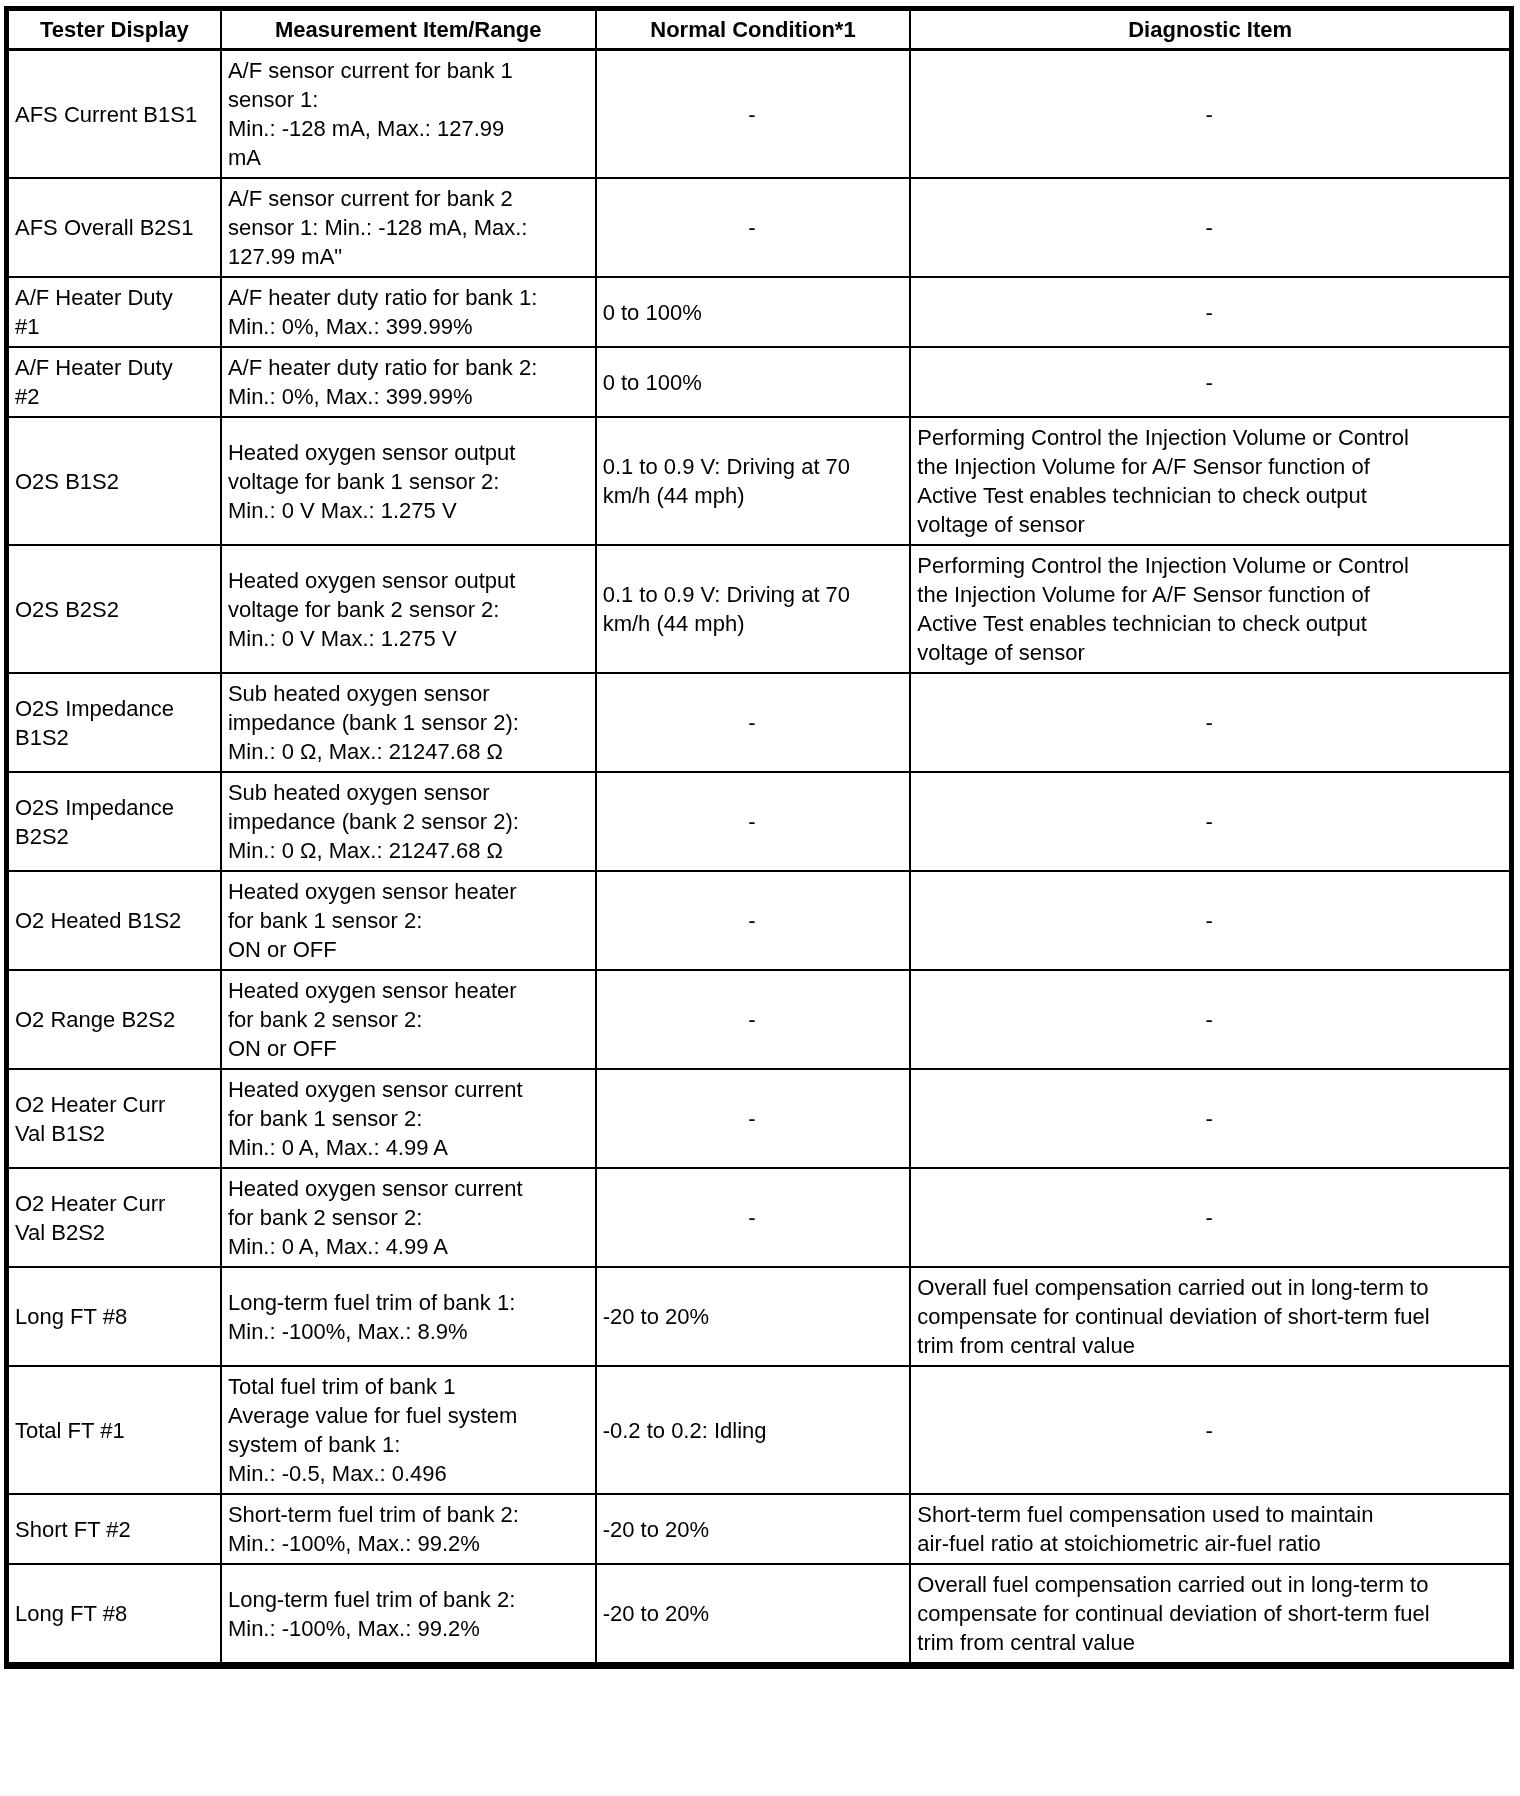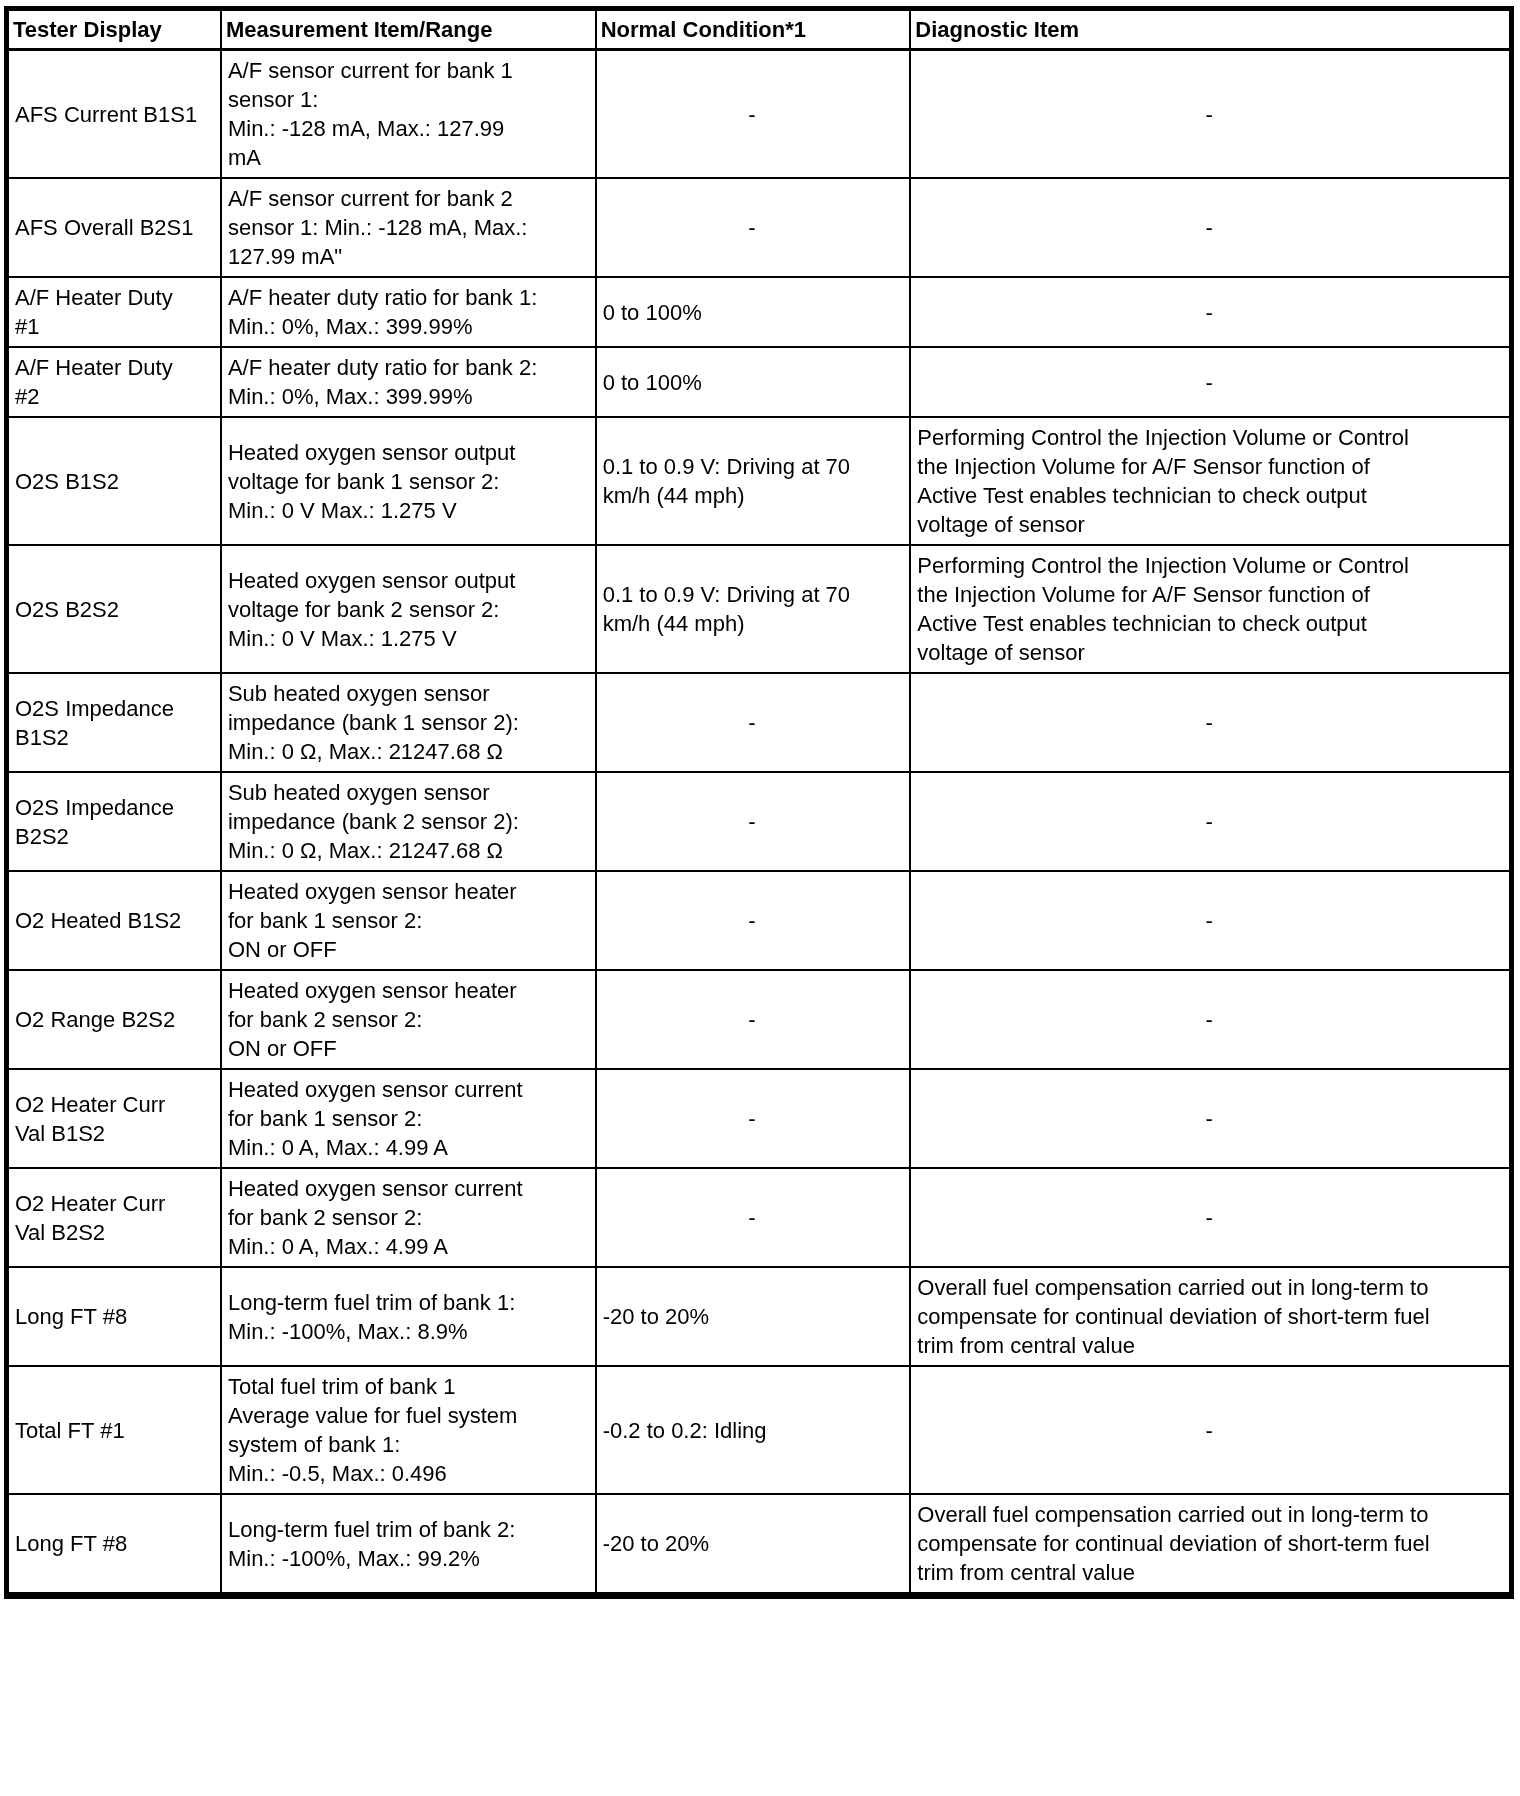--- a/index.html
+++ b/index.html
@@ -30,21 +30,21 @@
   th, td {
     border: 2px solid #000;
     font-size: 22px;
     line-height: 29px;
     vertical-align: middle;
     padding: 5px 8px 5px 6px;
     overflow: hidden;
   }
   th {
     font-weight: bold;
-    text-align: left;
+    text-align: center;
     border-bottom-width: 3px;
     padding: 4px 4px;
   }
   td {
     white-space: pre-line;
     text-align: left;
   }
   td.dash {
     text-align: center;
   }
@@ -190,20 +190,28 @@
       <tr>
         <td>Total FT #1</td>
         <td>Total fuel trim of bank 1
 Average value for fuel system
 system of bank 1:
 Min.: -0.5, Max.: 0.496</td>
         <td>-0.2 to 0.2: Idling</td>
         <td class="dash">-</td>
       </tr>
       <tr>
+        <td>Short FT #2</td>
+        <td>Short-term fuel trim of bank 2:
+Min.: -100%, Max.: 99.2%</td>
+        <td>-20 to 20%</td>
+        <td>Short-term fuel compensation used to maintain
+air-fuel ratio at stoichiometric air-fuel ratio</td>
+      </tr>
+      <tr>
         <td>Long FT #8</td>
         <td>Long-term fuel trim of bank 2:
 Min.: -100%, Max.: 99.2%</td>
         <td>-20 to 20%</td>
         <td>Overall fuel compensation carried out in long-term to
 compensate for continual deviation of short-term fuel
 trim from central value</td>
       </tr>
     </tbody>
   </table>

